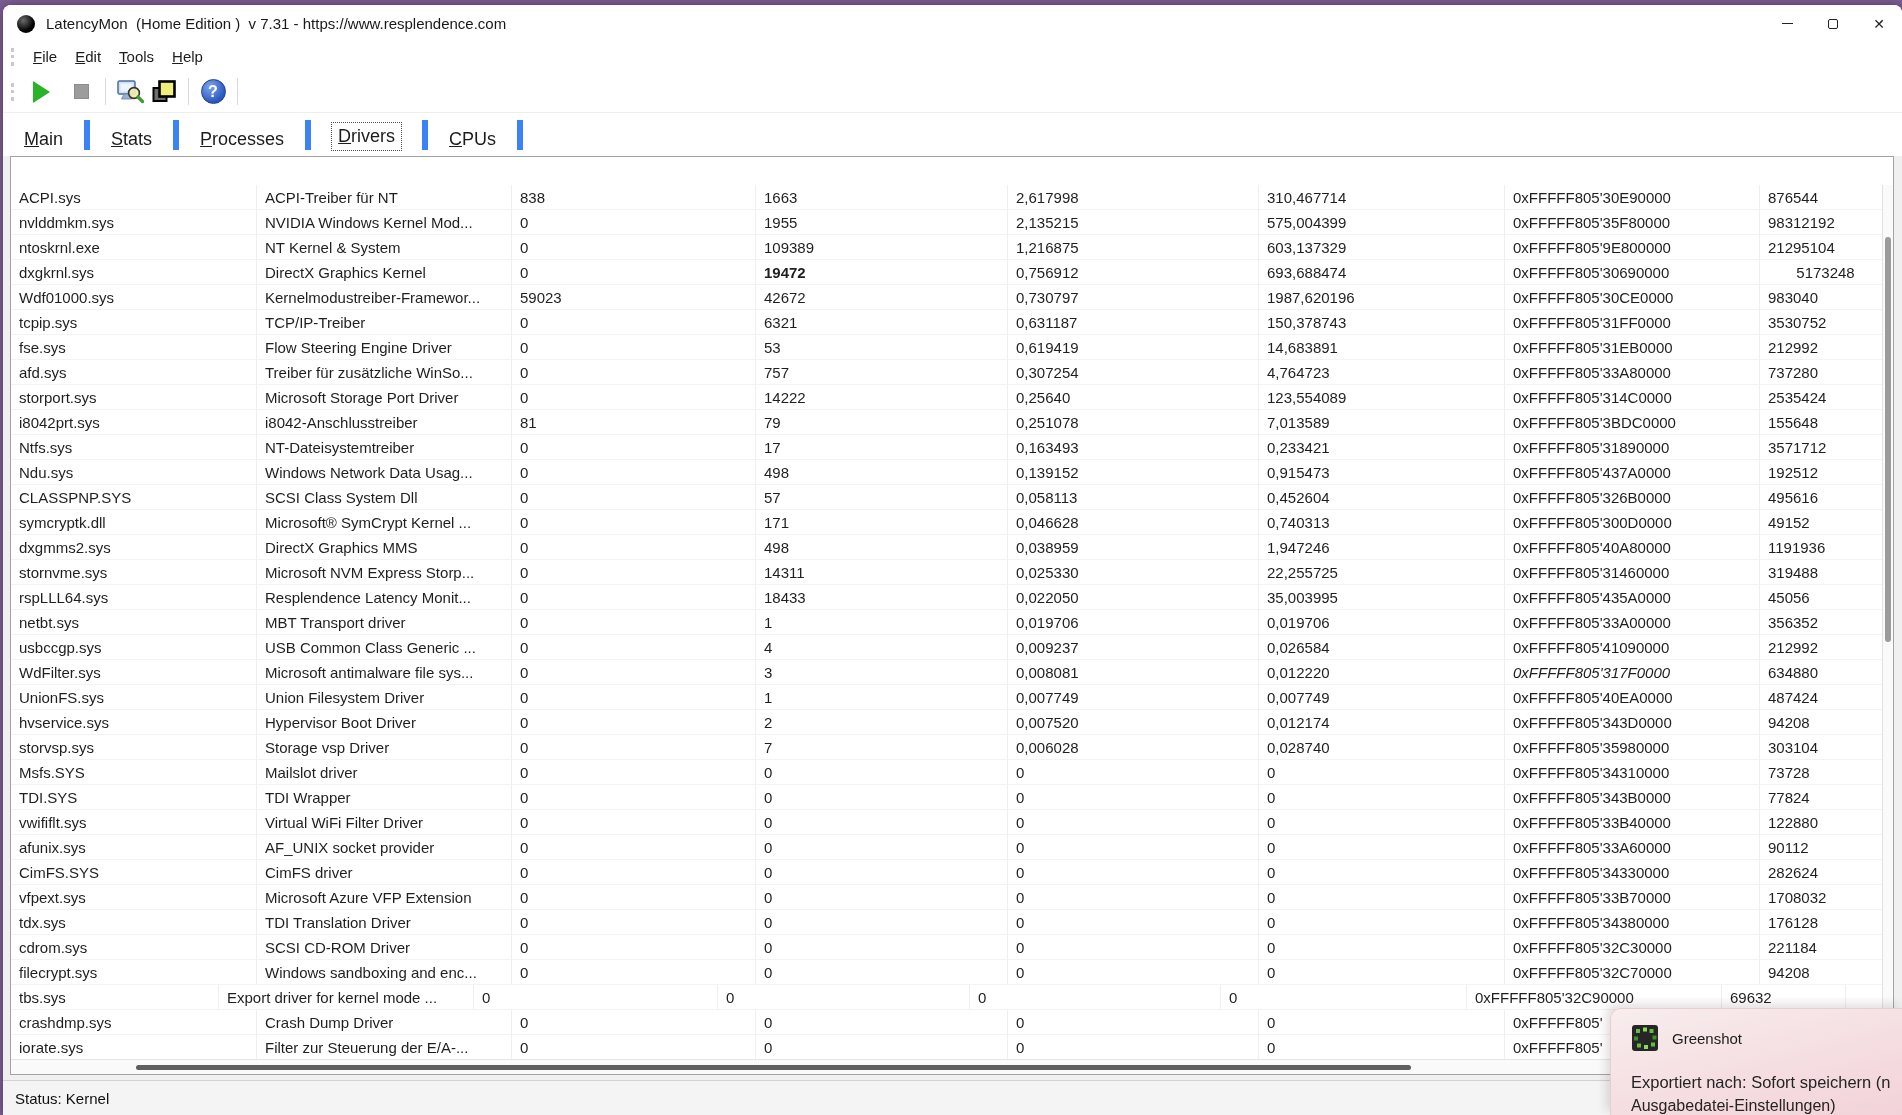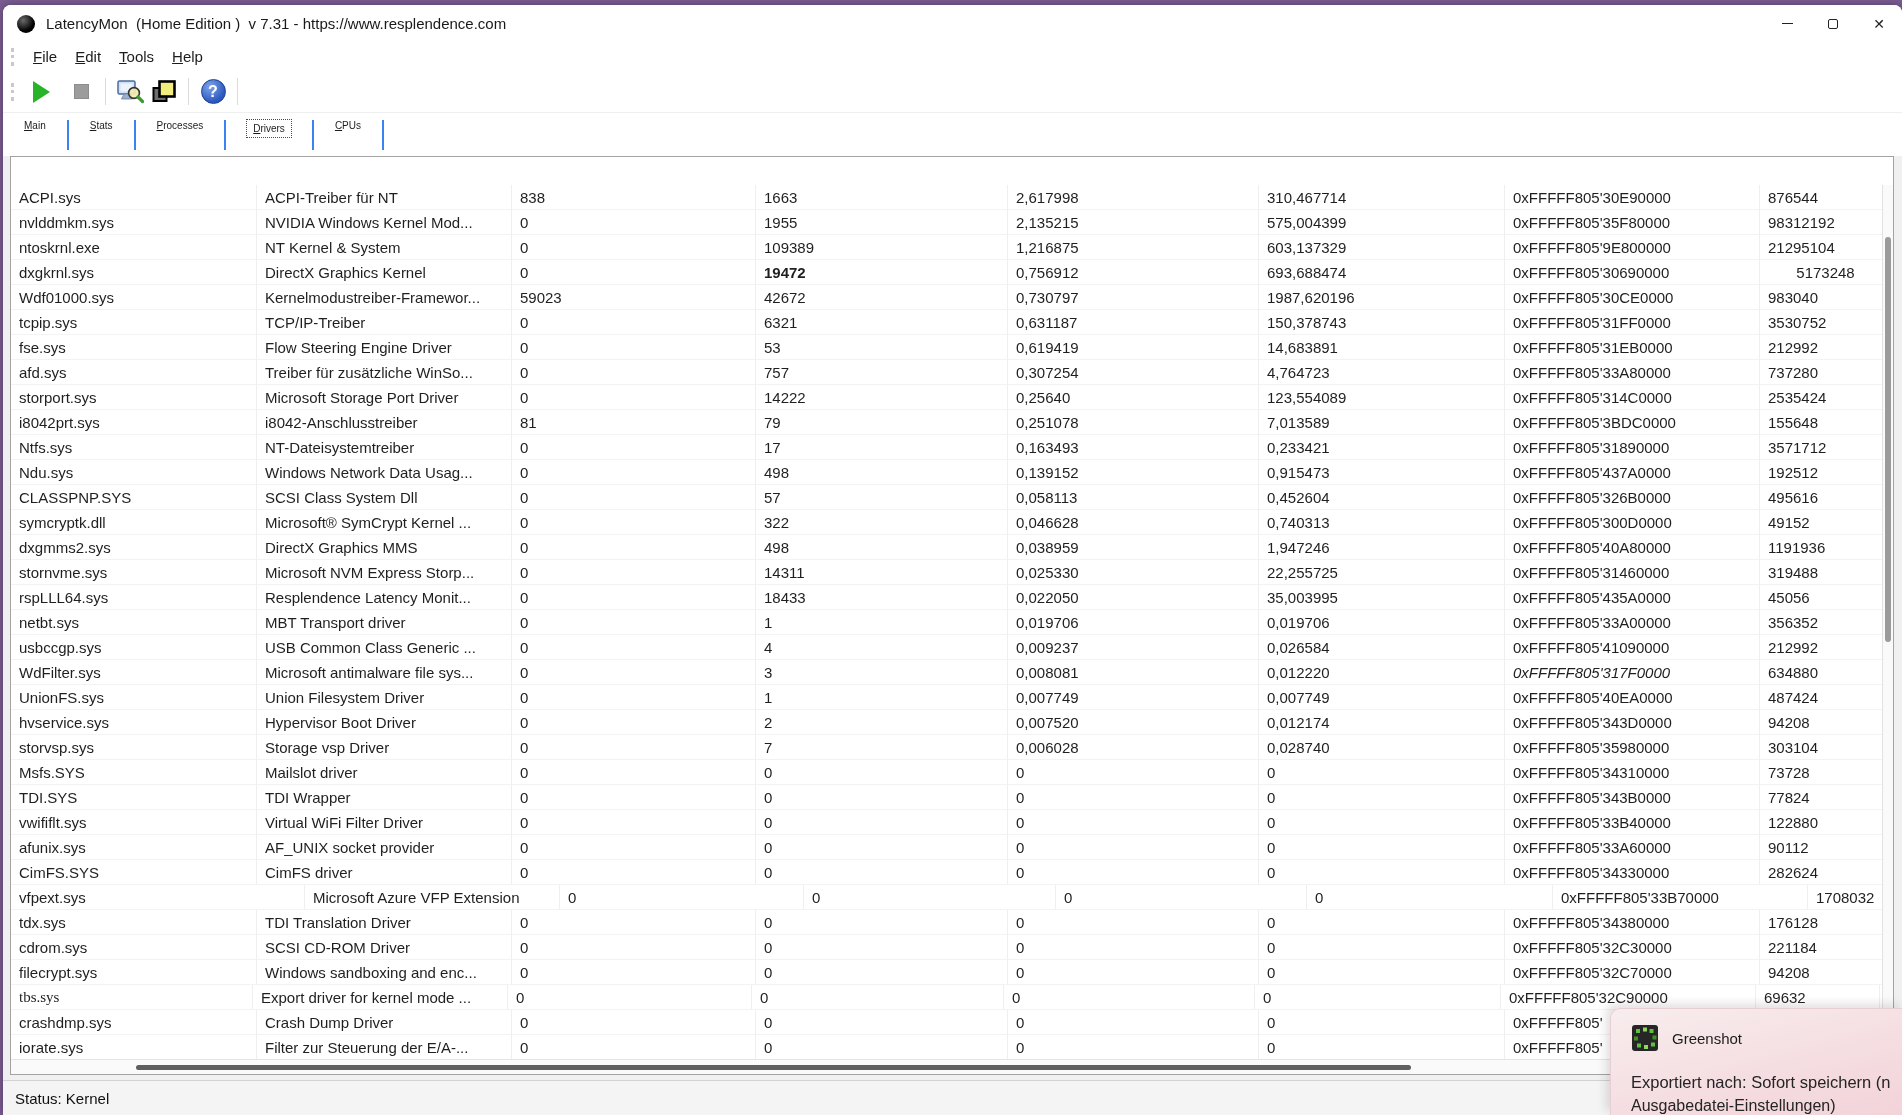--- a/index.html
+++ b/index.html
@@ -32,22 +32,22 @@
             border-bottom:11px solid transparent;}
   .stop-sq{width:15px;height:15px;background:#9c9c9c;border:1px solid #8d8d8d;}
   .tsep{width:1px;height:27px;background:#dbdbdb;margin:0 7px;}
   .help-circ{width:25px;height:25px;border-radius:50%;
              background:radial-gradient(circle at 35% 30%,#7fa6ea,#2a57c0 70%);
              border:1px solid #1d3f8f;color:#fff;font-weight:bold;font-size:16px;
              display:flex;align-items:center;justify-content:center;}
   
   .tabbar{position:absolute;left:0;top:108px;right:0;height:43px;display:flex;align-items:center;
           background:#fff;}
-  .tab{height:30px;display:flex;align-items:flex-start;padding:0 21px;font-size:10px;
-       border-right:2px solid #3b82f6;}
+  .tab{height:30px;display:flex;align-items:flex-end;padding:0 21px;font-size:18px;
+       border-right:6px solid #3b82f6;}
   .focusbox{outline:1px dotted #4a4a4a;padding:3px 6px;}
   
   .client{position:absolute;left:0;top:151px;right:0;bottom:35px;background:#f0f0f0;}
   .dtable{position:absolute;left:7px;top:0;width:1884px;height:919px;background:#fff;
           border:1px solid #a3a3a3;overflow:hidden;}
   .thead{position:absolute;left:0;top:0;display:flex;height:28px;background:#fff;
          border-bottom:1px solid #e9e9e9;}
   .th{height:28px;line-height:28px;padding-left:8px;font-size:15px;color:#2a2a2a;
       border-right:1px solid #e2e2e2;white-space:nowrap;overflow:hidden;}
   .tbody{position:absolute;left:0;top:28px;}
@@ -284,21 +284,21 @@
               <div class="td" style="width: 252px;">57</div>
               <div class="td" style="width: 251px;">0,058113</div>
               <div class="td" style="width: 246px;">0,452604</div>
               <div class="td" style="width: 255px;">0xFFFFF805'326B0000</div>
               <div class="td" style="width: 124px;">495616</div>
             </div>
             <div class="tr">
               <div class="td" style="width: 246px;">symcryptk.dll</div>
               <div class="td" style="width: 255px;">Microsoft® SymCrypt Kernel ...</div>
               <div class="td" style="width: 244px;">0</div>
-              <div class="td" style="width: 252px;">322</div>
+              <div class="td" style="width: 252px;">171</div>
               <div class="td" style="width: 251px;">0,046628</div>
               <div class="td" style="width: 246px;">0,740313</div>
               <div class="td" style="width: 255px;">0xFFFFF805'300D0000</div>
               <div class="td" style="width: 124px;">49152</div>
             </div>
             <div class="tr">
               <div class="td" style="width: 246px;">dxgmms2.sys</div>
               <div class="td" style="width: 255px;">DirectX Graphics MMS</div>
               <div class="td" style="width: 244px;">0</div>
               <div class="td" style="width: 252px;">498</div>
@@ -431,21 +431,21 @@
               <div class="td" style="width: 246px;">CimFS.SYS</div>
               <div class="td" style="width: 255px;">CimFS driver</div>
               <div class="td" style="width: 244px;">0</div>
               <div class="td" style="width: 252px;">0</div>
               <div class="td" style="width: 251px;">0</div>
               <div class="td" style="width: 246px;">0</div>
               <div class="td" style="width: 255px;">0xFFFFF805'34330000</div>
               <div class="td" style="width: 124px;">282624</div>
             </div>
             <div class="tr">
-              <div class="td" style="width: 294px;">vfpext.sys</div>
+              <div class="td" style="width: 246px;">vfpext.sys</div>
               <div class="td" style="width: 255px;">Microsoft Azure VFP Extension</div>
               <div class="td" style="width: 244px;">0</div>
               <div class="td" style="width: 252px;">0</div>
               <div class="td" style="width: 251px;">0</div>
               <div class="td" style="width: 246px;">0</div>
               <div class="td" style="width: 255px;">0xFFFFF805'33B70000</div>
               <div class="td" style="width: 124px;">1708032</div>
             </div>
             <div class="tr">
               <div class="td" style="width: 246px;">tdx.sys</div>
@@ -471,21 +471,21 @@
               <div class="td" style="width: 246px;">filecrypt.sys</div>
               <div class="td" style="width: 255px;">Windows sandboxing and enc...</div>
               <div class="td" style="width: 244px;">0</div>
               <div class="td" style="width: 252px;">0</div>
               <div class="td" style="width: 251px;">0</div>
               <div class="td" style="width: 246px;">0</div>
               <div class="td" style="width: 255px;">0xFFFFF805'32C70000</div>
               <div class="td" style="width: 124px;">94208</div>
             </div>
             <div class="tr">
-              <div class="td" style="width: 242px; font-family: Liberation Serif, serif;">tbs.sys</div>
+              <div class="td" style="width: 208px;">tbs.sys</div>
               <div class="td" style="width: 255px;">Export driver for kernel mode ...</div>
               <div class="td" style="width: 244px;">0</div>
               <div class="td" style="width: 252px;">0</div>
               <div class="td" style="width: 251px;">0</div>
               <div class="td" style="width: 246px;">0</div>
               <div class="td" style="width: 255px;">0xFFFFF805'32C90000</div>
               <div class="td" style="width: 124px;">69632</div>
             </div>
             <div class="tr">
               <div class="td" style="width: 246px;">crashdmp.sys</div>

